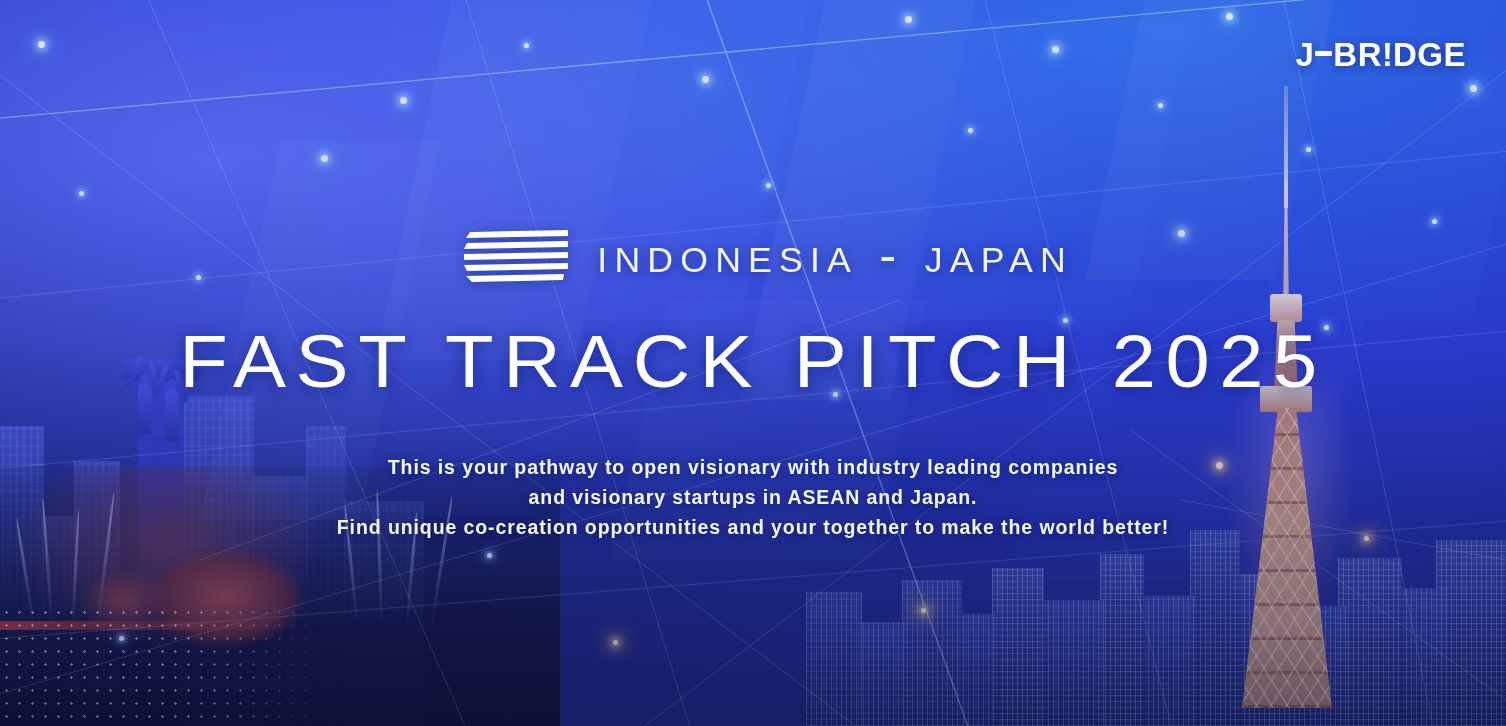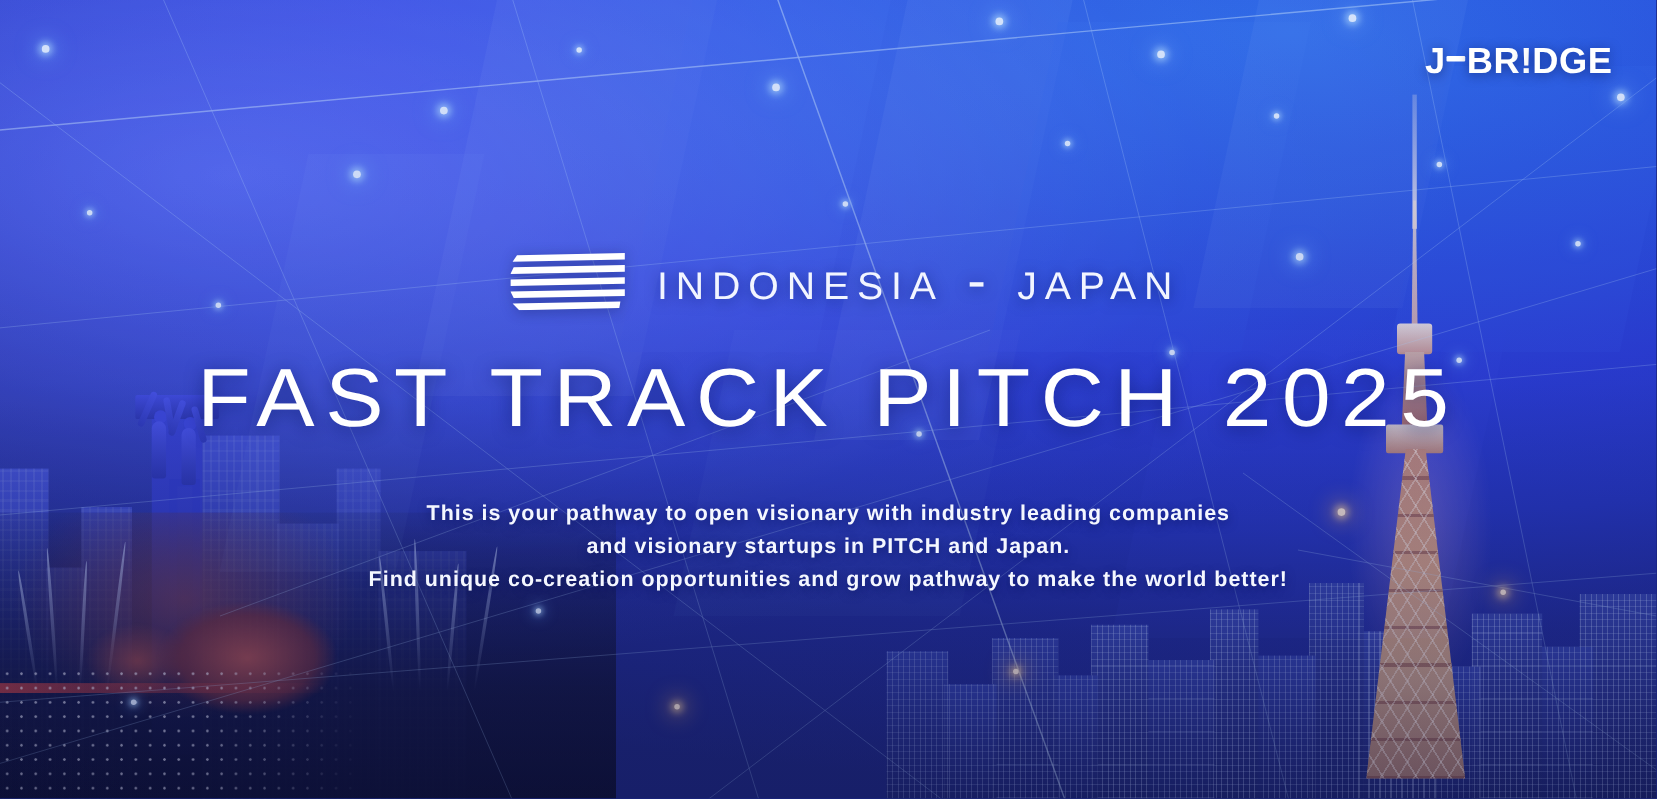--- a/index.html
+++ b/index.html
@@ -365,18 +365,18 @@
         <polygon fill="#ffffff" points="0,37   104,35  104,41  3,43"></polygon>
         <polygon fill="#ffffff" points="2,48   100,46  99,52   8,54"></polygon>
       </svg>
       <div class="country-title">Indonesia - Japan</div>
     </div>
 
     <div class="headline">FAST TRACK PITCH 2025</div>
 
     <div class="blurb">
       <div>This is your pathway to open visionary with industry leading companies</div>
-      <div>and visionary startups in PITCH and Japan.</div>
-      <div>Find unique co-creation opportunities and grow pathway to make the world better!</div>
+      <div>and visionary startups in ASEAN and Japan.</div>
+      <div>Find unique co-creation opportunities and your together to make the world better!</div>
     </div>
 
   </div>
 </div>
 
 </body></html>

